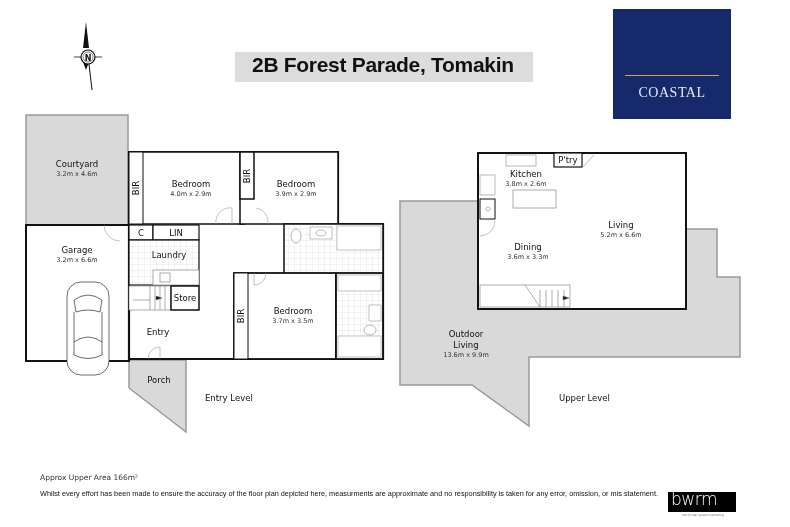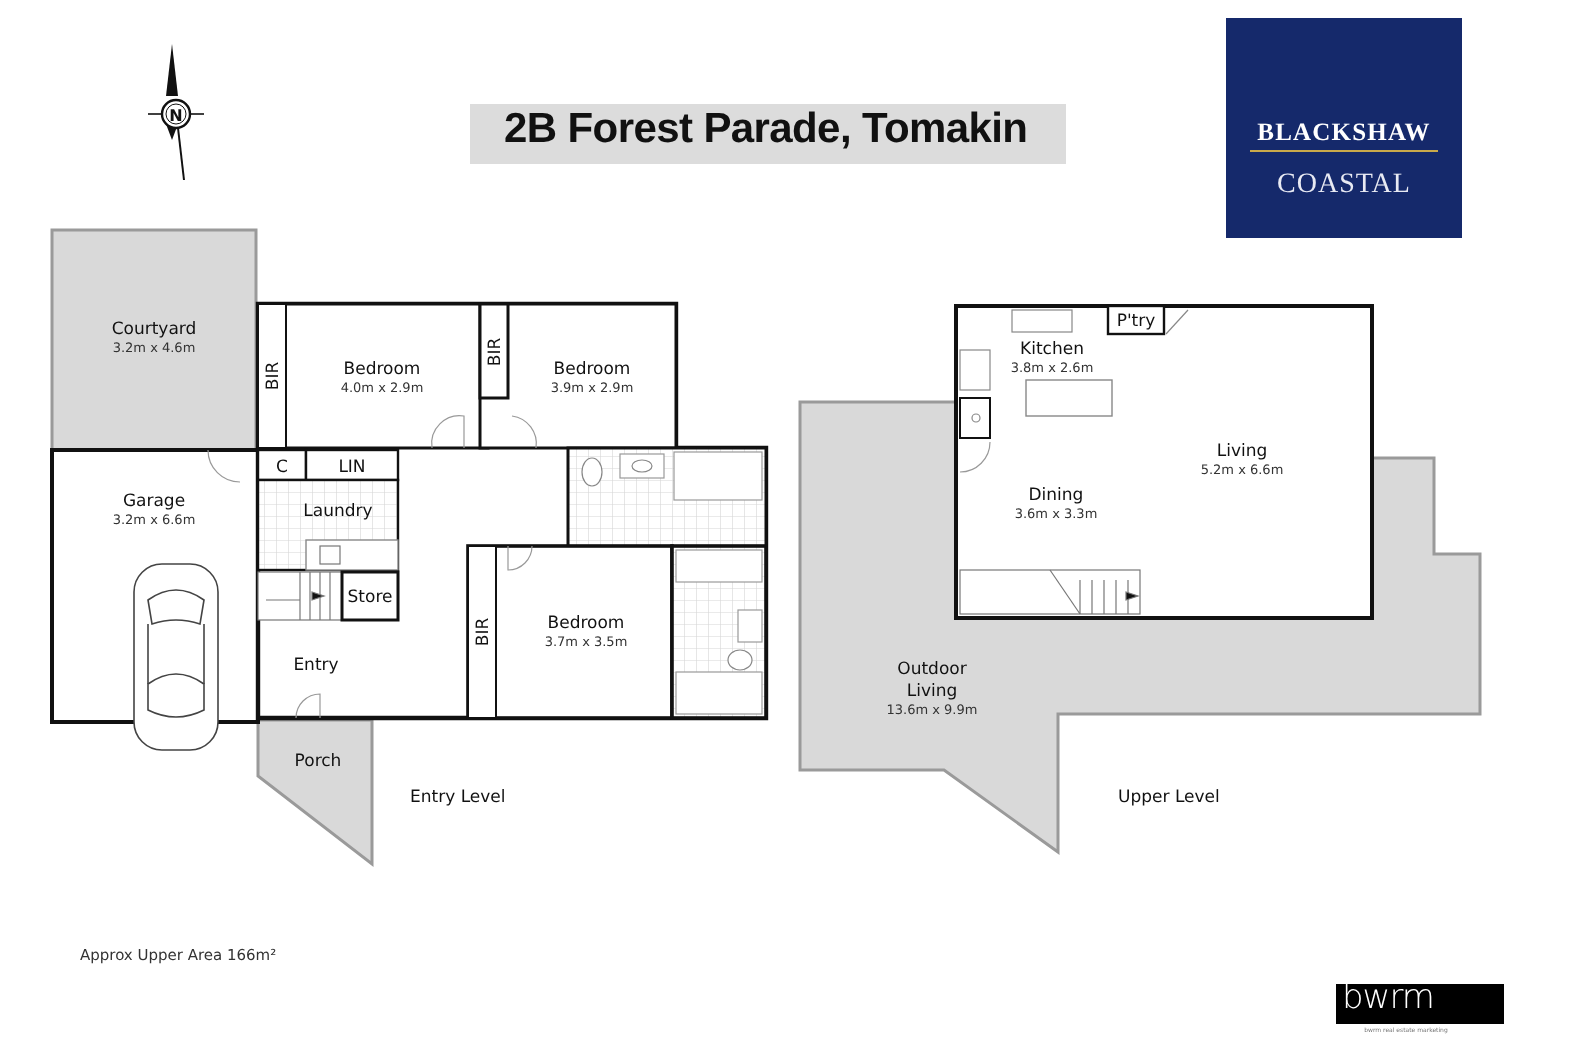--- a/index.html
+++ b/index.html
@@ -11,32 +11,31 @@
   #logo-name { position: absolute; left: 0; right: 0; top: 50px; text-align: center; font-family: "Liberation Serif", serif; font-weight: bold; font-size: 12.5px; letter-spacing: 0.6px; color: #ffffff; }
   #logo-rule { position: absolute; left: 12px; right: 12px; top: 66px; height: 1px; background: #c9a94a; }
   #logo-sub { position: absolute; left: 0; right: 0; top: 76px; text-align: center; font-family: Liberation Serif, serif; font-size: 14px; letter-spacing: 0.5px; color: #e8eaf3; }
   svg#plan { position: absolute; left: 0; top: 0; }
   .lbl { font-family: "DejaVu Sans", sans-serif; fill: #111; }
   .room { font-size: 8.5px; }
   .dim { font-size: 6.5px; fill: #333; }
   .level { font-size: 8.5px; }
   #footer-area { left: 40px; top: 473px; font-size: 7.5px; color: #333; font-family: "DejaVu Sans", sans-serif; }
   #footer-disc { left: 40px; top: 488px; font-size: 7.3px; line-height: 11px; color: #111; font-family: "Liberation Sans", sans-serif; width: 640px; }
-  #bwrm { left: 668px; top: 492px; width: 44px; height: 20px; background: #000; padding-left: 40px; }
+  #bwrm { left: 668px; top: 492px; width: 68px; height: 20px; background: #000; }
   #bwrm-text { position: absolute; left: 3px; top: -3px; color: #fff; font-family: "DejaVu Sans", sans-serif; font-size: 17px; font-weight: 200; letter-spacing: -0.5px; }
   #bwrm-tag { left: 670px; top: 513px; font-size: 3px; color: #777; width: 66px; text-align: center; font-family: "DejaVu Sans", sans-serif; }
 </style>
 </head>
 <body>
 
 <div class="abs" id="title-bar"></div>
 <div class="abs" id="title">2B Forest Parade, Tomakin</div>
 
 <div class="abs" id="logo">
-  <div id="logo-name">BLACKSHAW</div>
   <div id="logo-rule"></div>
   <div id="logo-sub">COASTAL</div>
 </div>
 
 <svg id="plan" width="790" height="527" viewBox="0 0 790 527">
   <defs>
     <pattern id="tile" width="6" height="6" patternUnits="userSpaceOnUse">
       <rect width="6" height="6" fill="#ffffff"></rect>
       <path d="M0 0 H6 M0 0 V6" stroke="#d6d6d6" stroke-width="0.6"></path>
     </pattern>
@@ -178,18 +177,19 @@
     <text class="lbl dim" x="528" y="259" text-anchor="middle">3.6m x 3.3m</text>
     <text class="lbl room" x="466" y="337" text-anchor="middle">Outdoor</text>
     <text class="lbl room" x="466" y="348" text-anchor="middle">Living</text>
     <text class="lbl dim" x="466" y="357" text-anchor="middle">13.6m x 9.9m</text>
     <text class="lbl level" x="559" y="401">Upper Level</text>
   </g>
 </svg>
 
 <div class="abs" id="footer-area">Approx Upper Area 166m²</div>
 <div class="abs" id="footer-disc">
+  <div>Whilst every effort has been made to ensure the accuracy of the floor plan depicted here, measurments are approximate and no responsibility is taken for any error, omission, or mis statement.</div>
 </div>
 
 <div class="abs" id="bwrm">
   <span id="bwrm-text">bwrm</span>
 </div>
 <div class="abs" id="bwrm-tag">bwrm real estate marketing</div>
 
 </body></html>

